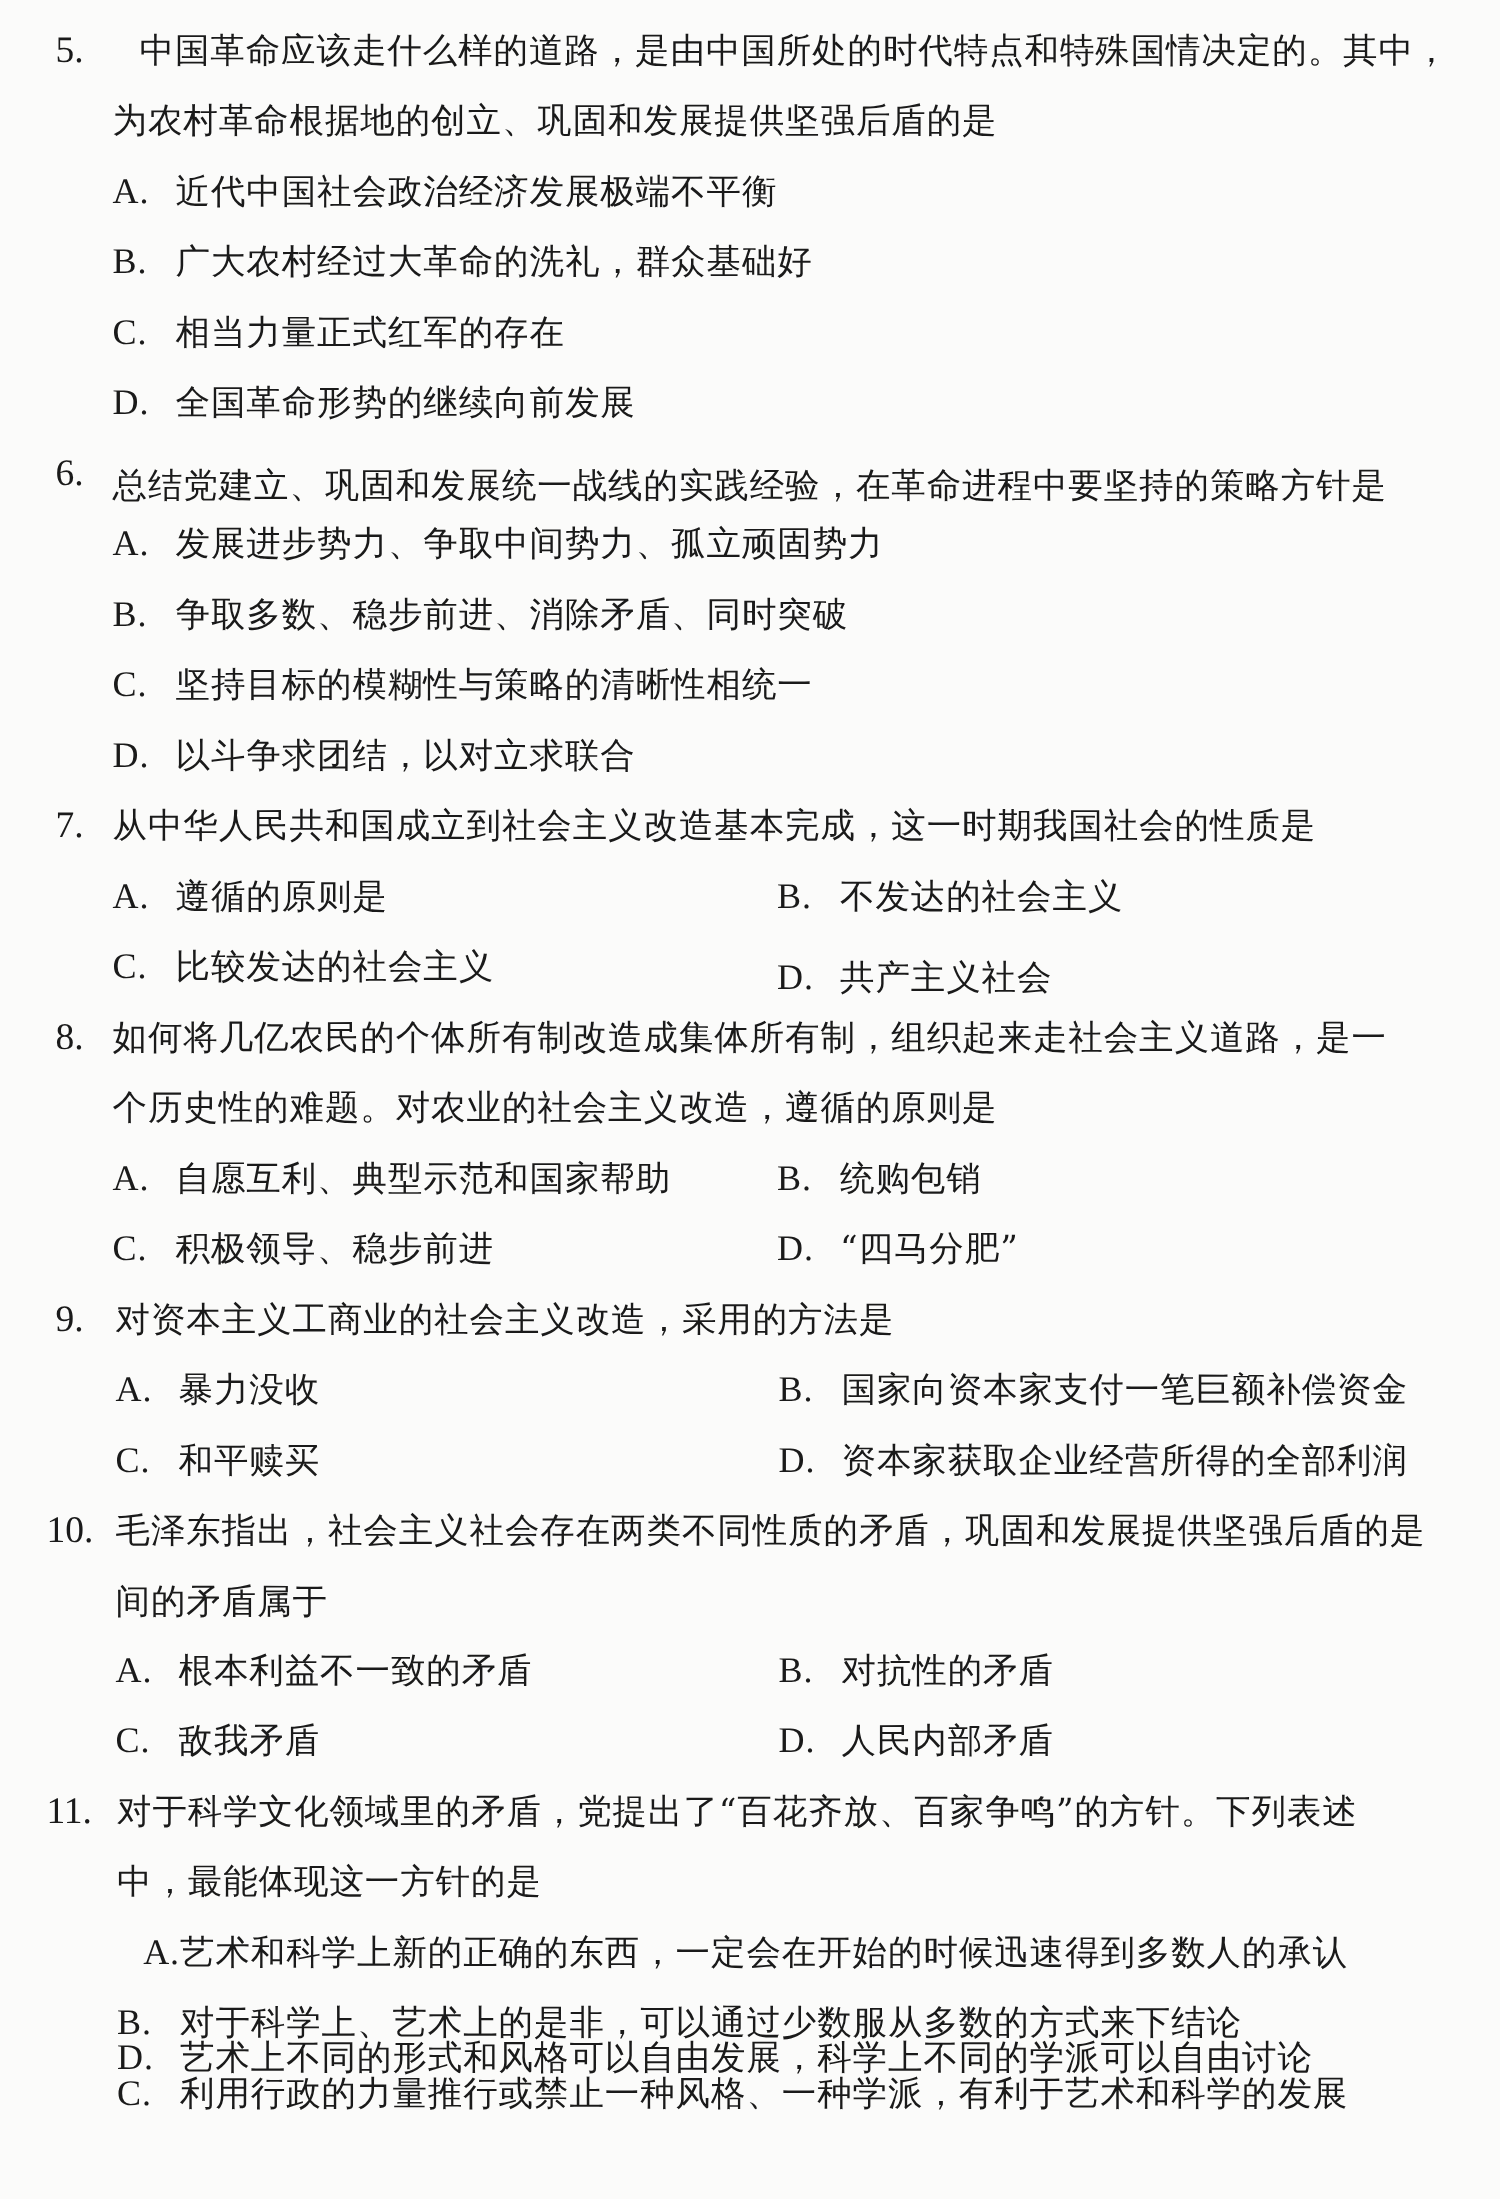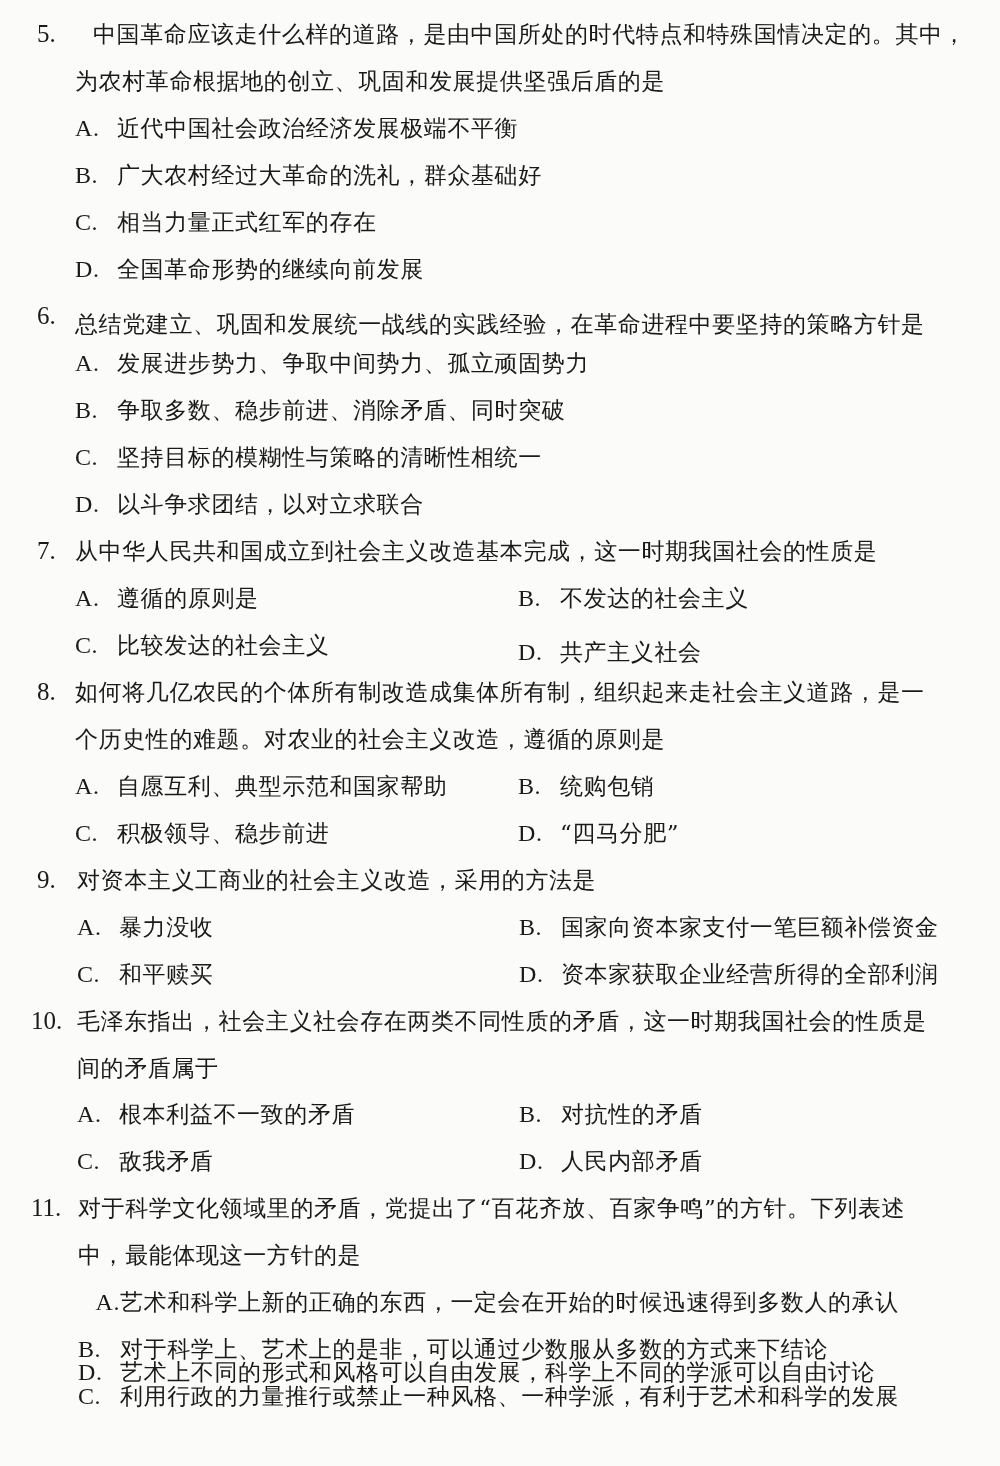--- a/index.html
+++ b/index.html
@@ -133,21 +133,21 @@
     <div class="line" style="left:77px; top:954px;">
       <span class="opt-letter">C.</span><span class="opt-text">和平赎买</span>
     </div>
     <div class="line" style="left:519px; top:954px;">
       <span class="opt-letter">D.</span><span class="opt-text">资本家获取企业经营所得的全部利润</span>
     </div>
   </div>
 
   <div>
     <span class="qnum" style="left:31px; top:1001px;">10.</span>
-    <div class="line" style="left:77px; top:1001px;">毛泽东指出，社会主义社会存在两类不同性质的矛盾，这一时期我国社会的性质是</div>
+    <div class="line" style="left:77px; top:1001px;">毛泽东指出，社会主义社会存在两类不同性质的矛盾，巩固和发展提供坚强后盾的是</div>
     <div class="line" style="left:77px; top:1048px;">间的矛盾属于</div>
     <div class="line" style="left:77px; top:1094px;">
       <span class="opt-letter">A.</span><span class="opt-text">根本利益不一致的矛盾</span>
     </div>
     <div class="line" style="left:519px; top:1094px;">
       <span class="opt-letter">B.</span><span class="opt-text">对抗性的矛盾</span>
     </div>
     <div class="line" style="left:77px; top:1141px;">
       <span class="opt-letter">C.</span><span class="opt-text">敌我矛盾</span>
     </div>

